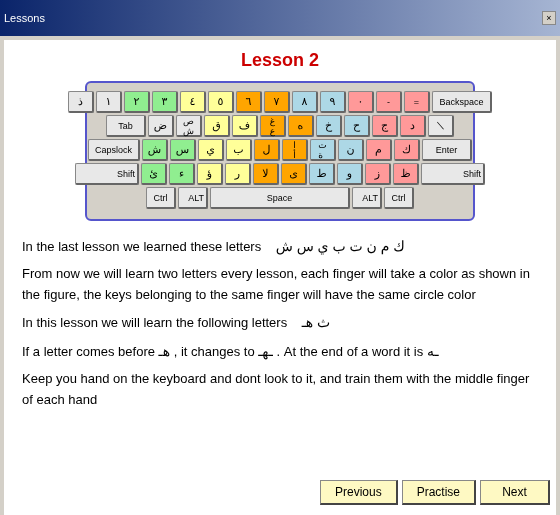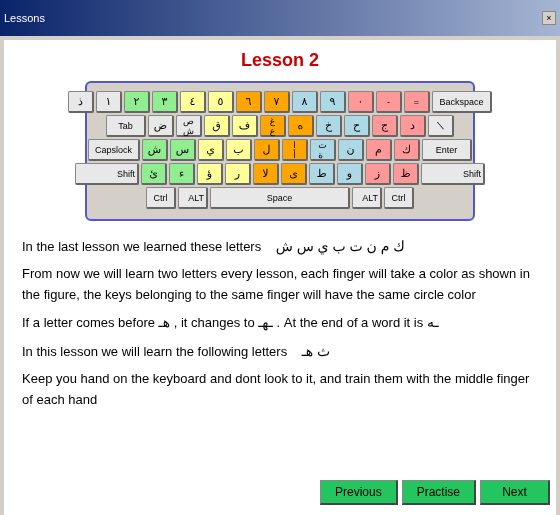--- a/index.html
+++ b/index.html
@@ -121,21 +121,21 @@
     }
     
     .bottom-bar {
       position: absolute;
       bottom: 10px;
       right: 10px;
       display: flex;
       gap: 4px;
     }
     .nav-button {
-      background: #22c55e;
+      background: #fef9c3;
       border: 1px solid #888;
       border-bottom: 2px solid #444;
       border-right: 2px solid #444;
       padding: 4px 14px;
       font-size: 12px;
       cursor: pointer;
       min-width: 70px;
       text-align: center;
     }
   </style>
@@ -340,35 +340,35 @@
       <span>In the last lesson we learned these letters</span>
       &nbsp;&nbsp;
       <span class="arabic-inline" style="font-size:14px; direction:rtl;">ك م ن ت ب ي س ش</span>
     </div>
 
     <div class="text-line">
       <span>From now we will learn two letters every lesson, each finger will take a color as shown in the figure, the keys belonging to the same finger will have the same circle color</span>
     </div>
 
     <div class="text-line">
+      <span>In this lesson we will learn the following letters</span>
+      &nbsp;&nbsp;
+      <span class="arabic-inline">ث   هـ</span>
+    </div>
+
+    <div class="text-line">
       <span>If a letter comes before</span>
       <span class="arabic-inline">هـ</span>
       <span>, it changes to</span>
       <span class="arabic-inline">ـهـ</span>
       <span>. At the end of a word it is</span>
       <span class="arabic-inline">ـه</span>
     </div>
 
     <div class="text-line">
-      <span>In this lesson we will learn the following letters</span>
-      &nbsp;&nbsp;
-      <span class="arabic-inline">ث   هـ</span>
-    </div>
-
-    <div class="text-line">
       <span>Keep you hand on the keyboard and dont look to it, and train them with the middle finger of each hand</span>
     </div>
   </div>
 </div>
 
 <div class="bottom-bar">
   <button class="nav-button">Previous</button>
   <button class="nav-button">Practise</button>
   <button class="nav-button">Next</button>
 </div>

